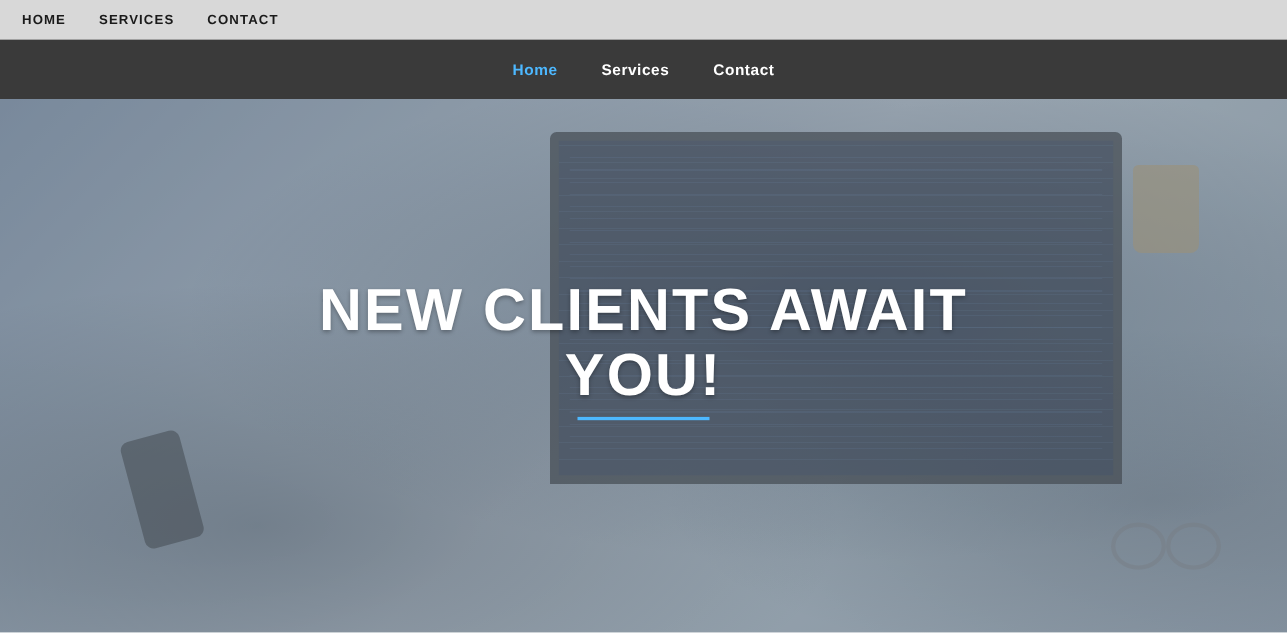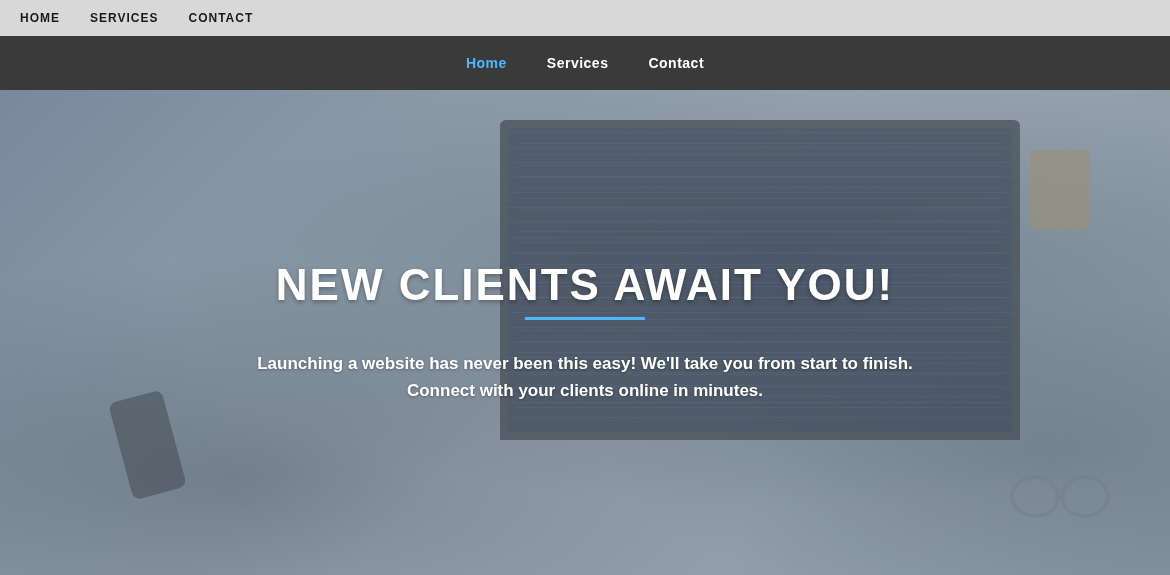--- a/index.html
+++ b/index.html
@@ -206,21 +206,21 @@
     .hero-content {
       position: relative;
       z-index: 2;
       text-align: center;
       color: #ffffff;
       max-width: 800px;
       padding: 0 40px;
     }
 
     .hero-title {
-      font-size: 44px;
+      font-size: 54px;
       font-weight: 700;
       letter-spacing: 2px;
       margin-bottom: 8px;
       text-shadow: 0 2px 4px rgba(0,0,0,0.3);
       line-height: 1.1;
     }
 
     .hero-divider {
       width: 120px;
       height: 3px;
@@ -257,15 +257,14 @@
 
     <div class="laptop-screen"></div>
     <div class="coffee-cup"></div>
     <div class="phone"></div>
     <div class="glasses"></div>
   </div>
   <div class="hero-overlay"></div>
   <div class="hero-content">
     <h1 class="hero-title">NEW CLIENTS AWAIT YOU!</h1>
     <div class="hero-divider"></div>
-    <p class="hero-subtitle">Launching a website has never been this easy! We'll take you from start to finish. Connect with your clients online in minutes.</p>
   </div>
 </section>
 
 </body></html>

